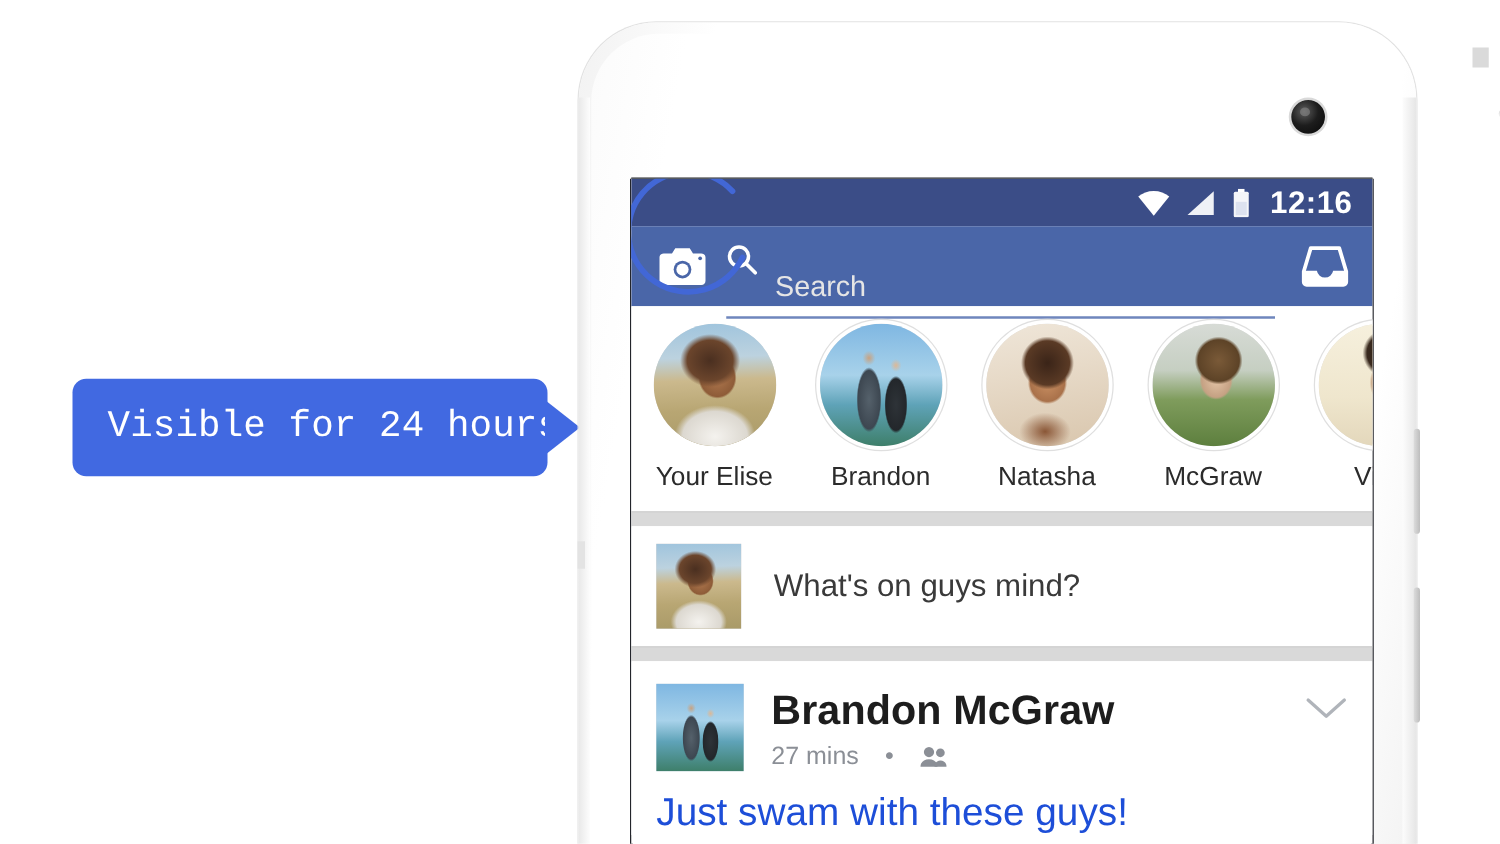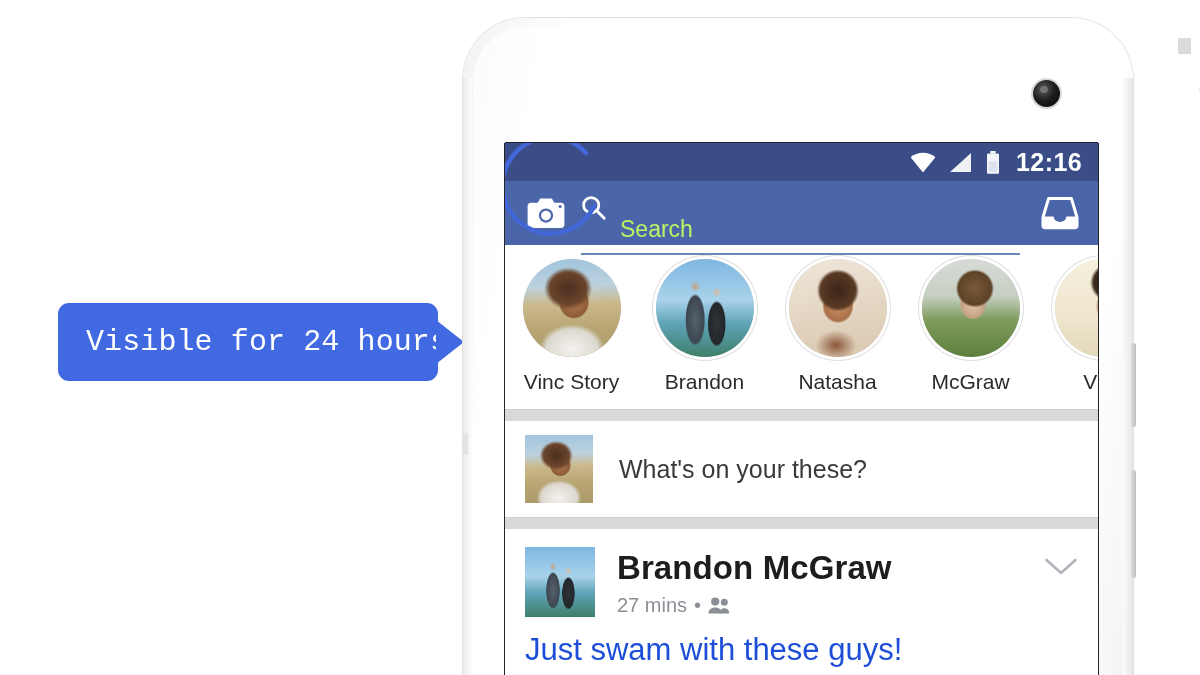--- a/index.html
+++ b/index.html
@@ -97,21 +97,21 @@
   .fbheader{
     height:64px;background:#4a66a8;display:flex;align-items:center;
     padding:0 14px 0 18px;gap:0;
   }
   .cam-btn{width:46px;display:flex;align-items:center;justify-content:center;}
   .searchwrap{
     flex:1;display:flex;align-items:center;gap:14px;
     margin:0 16px 0 12px;padding-bottom:10px;
     border-bottom:2px solid #6f86bd;
   }
-  .search-placeholder{color:#bef264;font-size:23px;margin-top:44px;}
+  .search-placeholder{color:#e5e5e5;font-size:23px;margin-top:44px;}
   .inbox-btn{width:48px;display:flex;align-items:center;justify-content:center;}
 
   
   .stories{
     height:150px;background:#fff;display:flex;align-items:flex-start;
     padding:14px 0 0 0;
   }
   .story{
     width:133px;flex:0 0 133px;display:flex;flex-direction:column;align-items:center;
   }
@@ -134,21 +134,21 @@
   .composer{height:96px;background:#fff;display:flex;align-items:center;padding:0 20px;}
   .composer-avatar{width:68px;height:68px;overflow:hidden;background:#cfcfcf;flex:0 0 68px;}
   .composer-text{margin-left:26px;font-size:25px;color:#3a3a3a;}
 
   
   .post{background:#fff;padding:18px 20px 0 20px;}
   .post-head{display:flex;align-items:flex-start;}
   .post-avatar{width:70px;height:70px;overflow:hidden;background:#b9cddc;flex:0 0 70px;}
   .post-meta{margin-left:22px;flex:1;padding-top:2px;}
   .post-author{font-size:33px;font-weight:bold;color:#1d1d1d;letter-spacing:.1px;}
-  .post-sub{margin-top:7px;font-size:20px;color:#8b8f96;display:flex;align-items:center;gap:7px;}
+  .post-sub{margin-top:7px;font-size:20px;color:#8b8f96;display:flex;align-items:center;gap:21px;}
   .chev{padding-top:10px;}
   .post-body{margin-top:15px;font-size:31px;color:#1d4ed8;}
 
   
   .ph{position:absolute;inset:0;}
   .ph-you{background:
      radial-gradient(ellipse 34% 30% at 46% 30%,#4a2f20 0%,#6b452c 55%,rgba(107,69,44,0) 72%),
      radial-gradient(ellipse 20% 22% at 52% 44%,#b0784f 0%,#8e5c38 70%,rgba(0,0,0,0) 78%),
      radial-gradient(ellipse 44% 34% at 50% 92%,#f4f2ee 0%,#dcd8d0 60%,rgba(0,0,0,0) 75%),
      linear-gradient(178deg,#9fc4dd 0%,#bcd2df 28%,#cbb98d 46%,#b8a673 70%,#a99a68 100%);}
@@ -241,21 +241,21 @@
 
     <div class="stories">
 
       <div class="story has-ring">
         <div class="story-avatar">
           <div class="ph ph-you"></div>
         </div>
         <svg class="story-ring" viewBox="0 0 112 112">
           <path d="M88 17 A48 48 0 1 0 96 70" fill="none" stroke="#4267d6" stroke-width="4.6" stroke-linecap="round"></path>
         </svg>
-        <span class="story-name">Vinc Story</span>
+        <span class="story-name">Your Elise</span>
       </div>
 
       <div class="story">
         <div class="story-avatar">
           <div class="ph ph-brandon"></div>
         </div>
         <span class="story-name">Brandon</span>
       </div>
 
       <div class="story">
@@ -280,21 +280,21 @@
       </div>
 
     </div>
 
     <div class="divider"></div>
 
     <div class="composer">
       <div class="composer-avatar">
         <div class="ph ph-you" style="position:relative;width:100%;height:100%"></div>
       </div>
-      <span class="composer-text">What's on your these?</span>
+      <span class="composer-text">What's on guys mind?</span>
     </div>
 
     <div class="divider"></div>
 
     <div class="post">
       <div class="post-head">
         <div class="post-avatar">
           <div class="ph ph-brandon" style="position:relative;width:100%;height:100%"></div>
         </div>
         <div class="post-meta">

